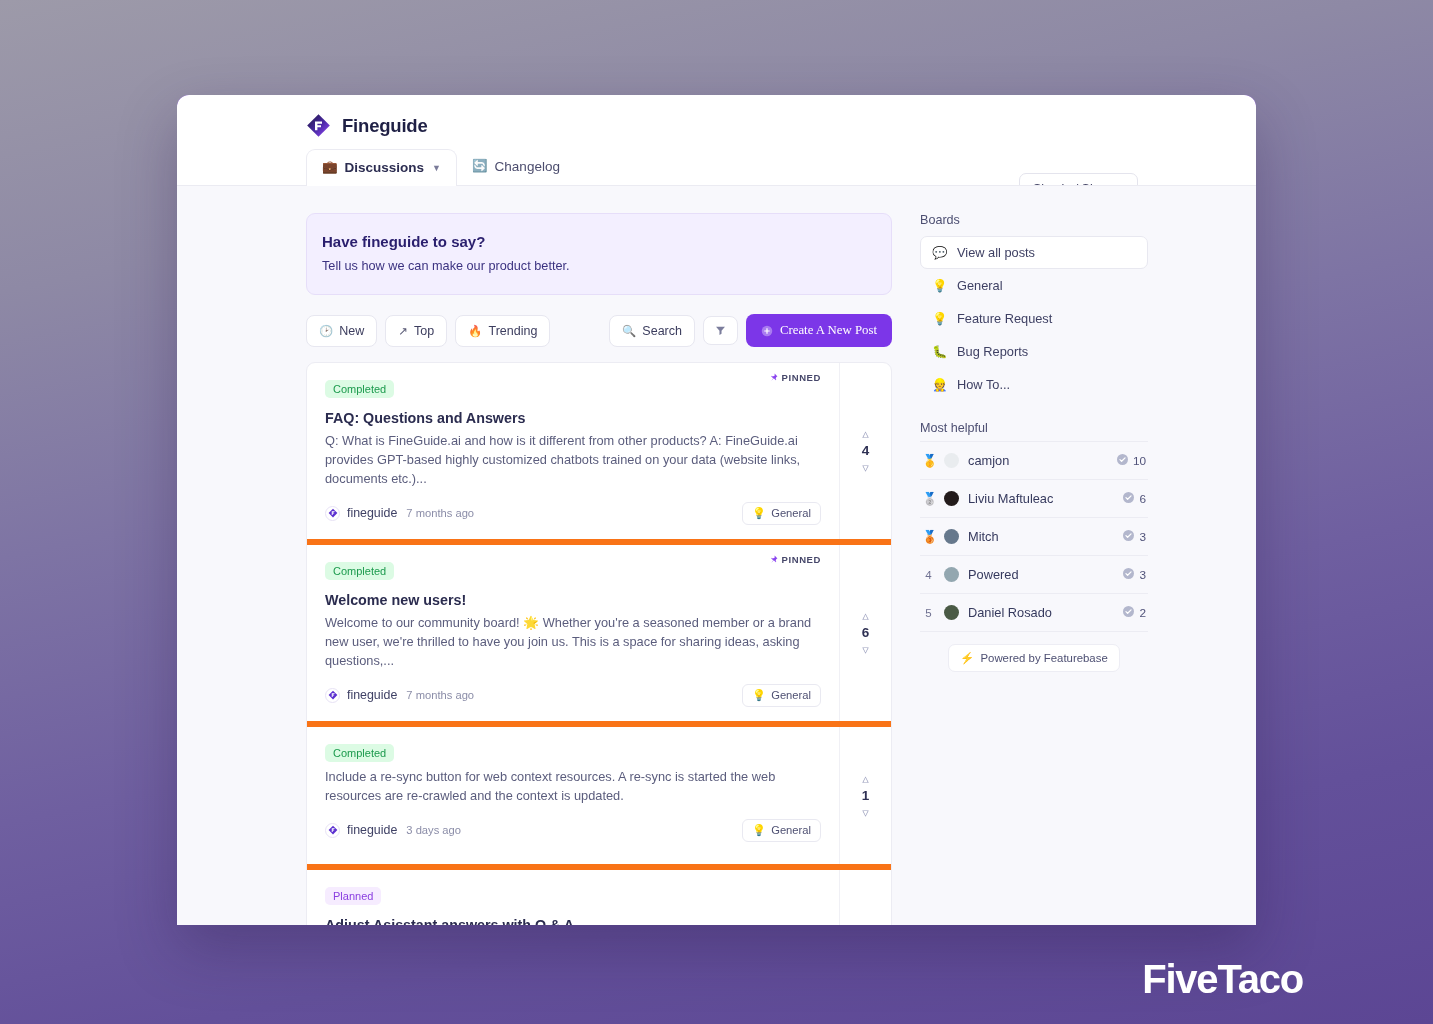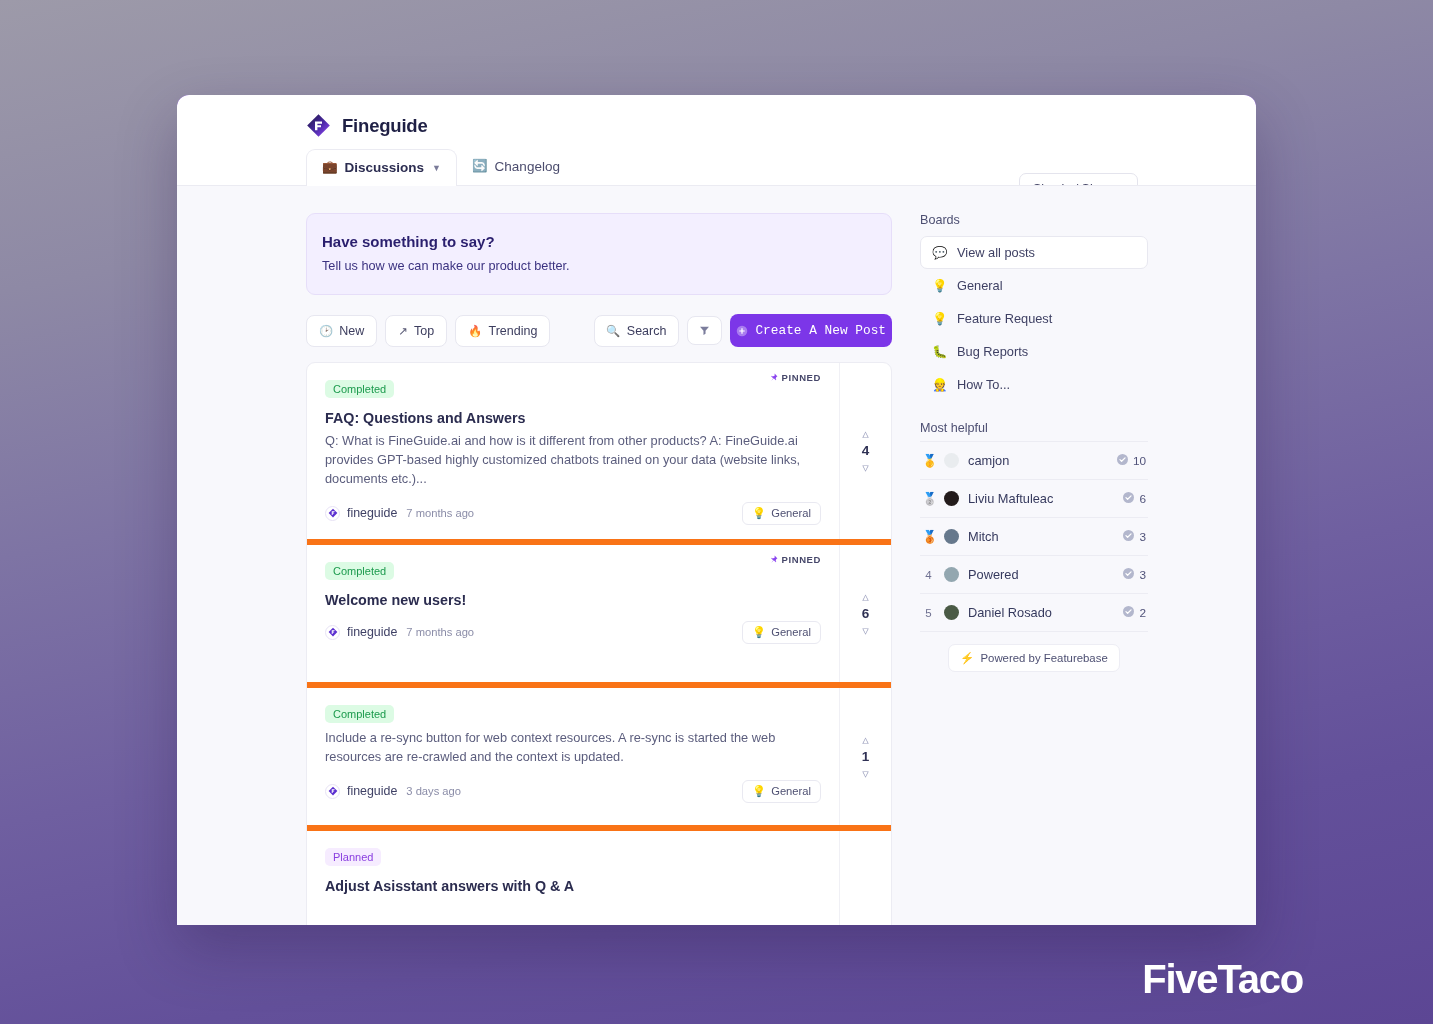--- a/index.html
+++ b/index.html
@@ -162,25 +162,25 @@
   .pill .pico { font-size: 11.5px; opacity: .85; }
   .spacer { flex: 1; }
   .pill.icon-only { padding: 8px 11px; }
   .btn-primary {
     display: inline-flex;
     align-items: center;
     gap: 7px;
     background: #7c36e8;
     border: none;
     border-radius: 8px;
-    padding: 9px 6px;
+    padding: 9px 15px;
     font-size: 12.8px;
     color: #ffffff;
     cursor: pointer;
-    font-family: Liberation Mono, monospace;
+    font-family: Liberation Serif, serif;
     white-space: nowrap;
   }
 
   
   .post-list {
     margin-top: 15px;
     background: #ffffff;
     border: 1px solid #ececf3;
     border-radius: 9px;
     overflow: hidden;
@@ -409,21 +409,21 @@
         <span>Changelog</span>
       </button>
     </div>
   </div>
 
   <div class="page-body">
 
     <div class="col-main">
 
       <div class="banner">
-        <h2>Have something to say?</h2>
+        <h2>Have fineguide to say?</h2>
         <p>Tell us how we can make our product better.</p>
       </div>
 
       <div class="toolbar">
         <button class="pill">
           <span class="pico">🕑</span>
           <span>New</span>
         </button>
         <button class="pill">
           <span class="pico">↗</span>
@@ -490,20 +490,21 @@
         <div class="post">
           <div class="post-main">
             <div class="pinned">
               <svg width="9" height="9" viewBox="0 0 16 16">
                 <path d="M10 1l5 5-2 1-1.2 3.5L13 12l-1 1-3.5-3.5L4 14l3.5-4.5L4 6l1-1 1.5 1.2L10 5z" fill="#8b46ef"></path>
               </svg>
               <span>PINNED</span>
             </div>
             <span class="badge completed">Completed</span>
             <div class="post-title">Welcome new users!</div>
+            <div class="post-excerpt">Welcome to our community board! 🌟 Whether you're a seasoned member or a brand new user, we're thrilled to have you join us. This is a space for sharing ideas, asking questions,...</div>
             <div class="post-foot">
               <span class="mini-avatar">
                 <svg viewBox="0 0 32 32">
                     <path d="M16 2 L30 16 L16 30 L2 16 Z" fill="#5b2fd0"></path>
                     <path d="M12 10h9v2.6h-6v2h4.6v2.6H15V22h-3z" fill="#ffffff"></path>
                   </svg>
               </span>
               <span class="author">fineguide</span>
               <span class="ago">7 months ago</span>
               <span class="board-tag">

